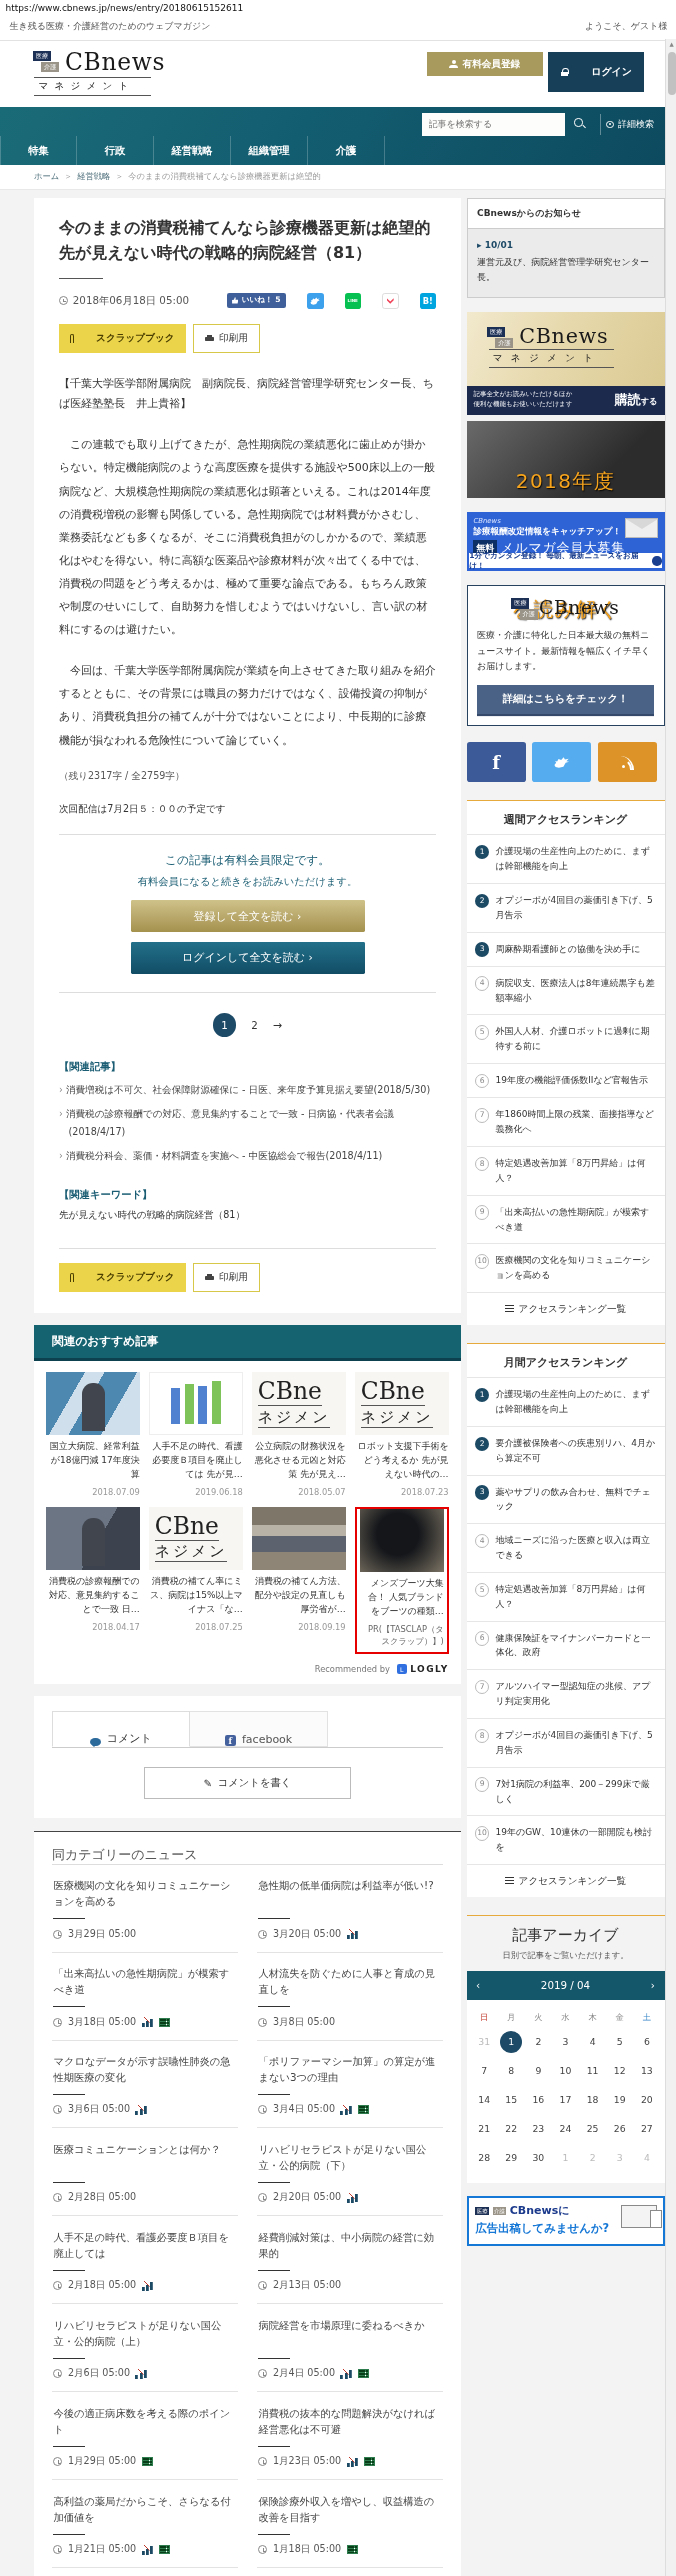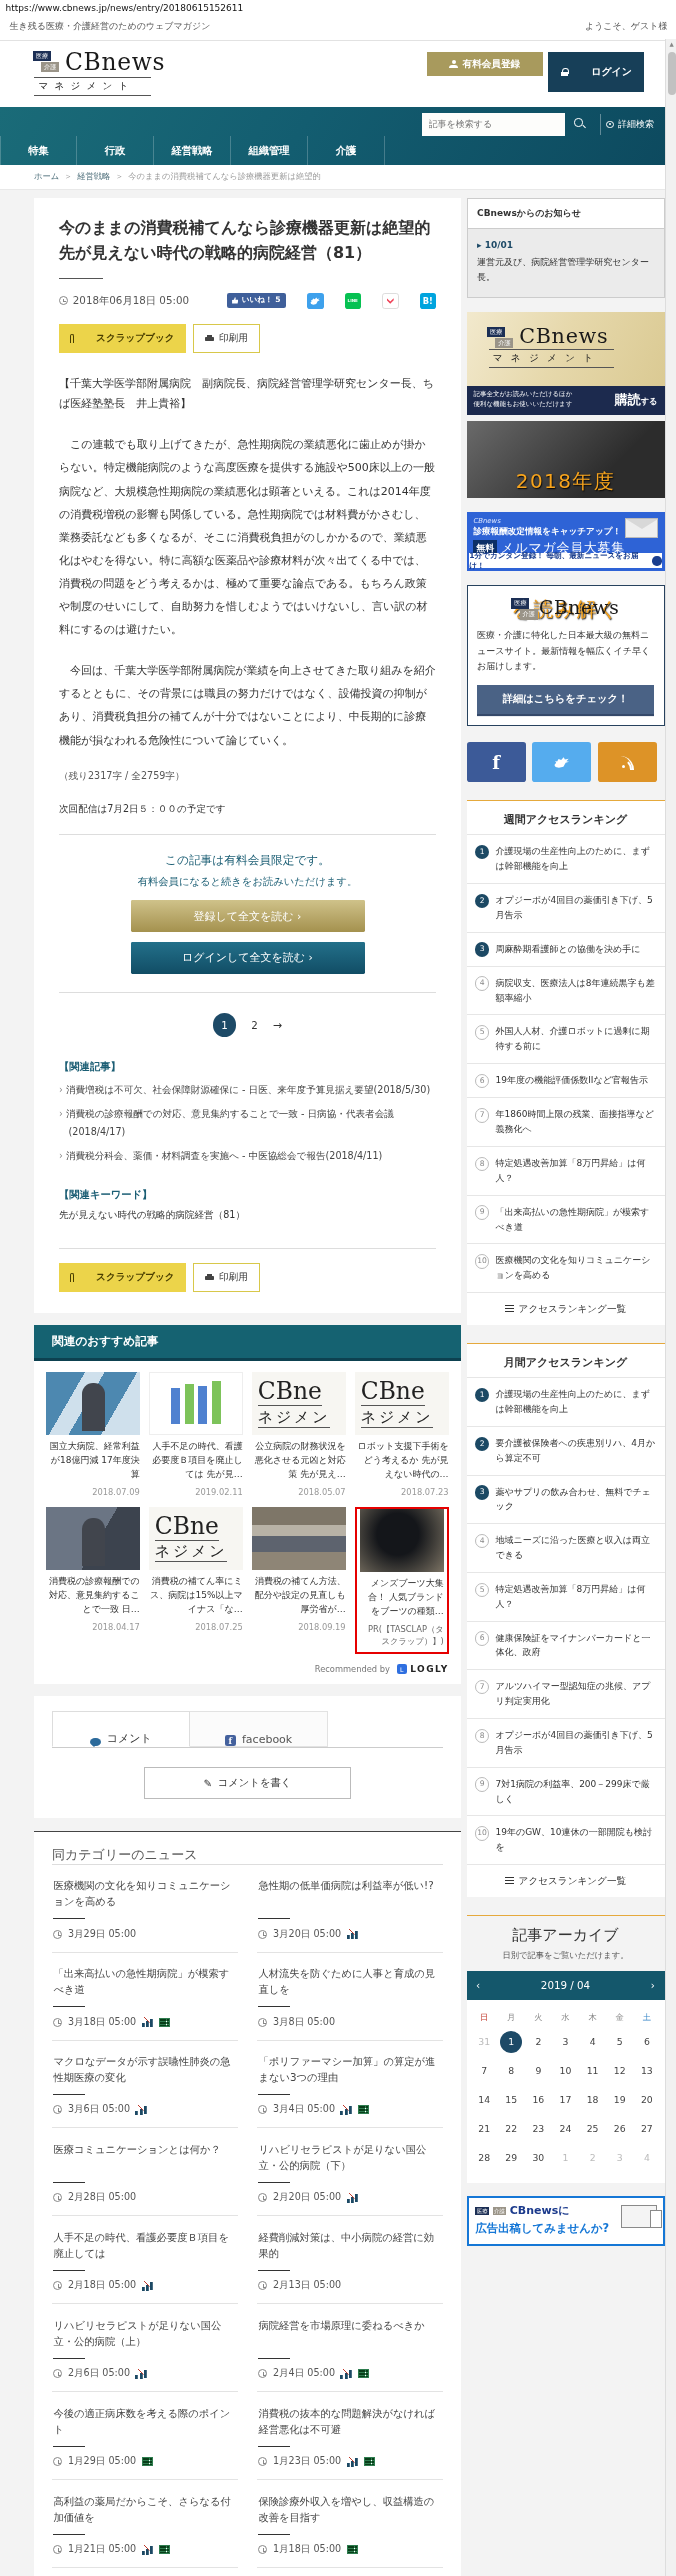--- a/index.html
+++ b/index.html
@@ -414,21 +414,21 @@
             <div class="rec-date">2018.07.09</div>
           </div>
           <div class="rec-card">
             <div class="rec-img chart">
               <i class="b1"></i>
               <i class="b2"></i>
               <i class="b3"></i>
               <i class="b4"></i>
             </div>
             <div class="rec-title">人手不足の時代、看護必要度Ｂ項目を廃止しては 先が見…</div>
-            <div class="rec-date">2019.02.11</div>
+            <div class="rec-date">2019.06.18</div>
           </div>
           <div class="rec-card">
             <div class="rec-img logo">
               <span class="w1">CBne</span>
               <span class="w2">ネジメン</span>
             </div>
             <div class="rec-title">公立病院の財務状況を悪化させる元凶と対応策 先が見え…</div>
             <div class="rec-date">2018.05.07</div>
           </div>
           <div class="rec-card">

